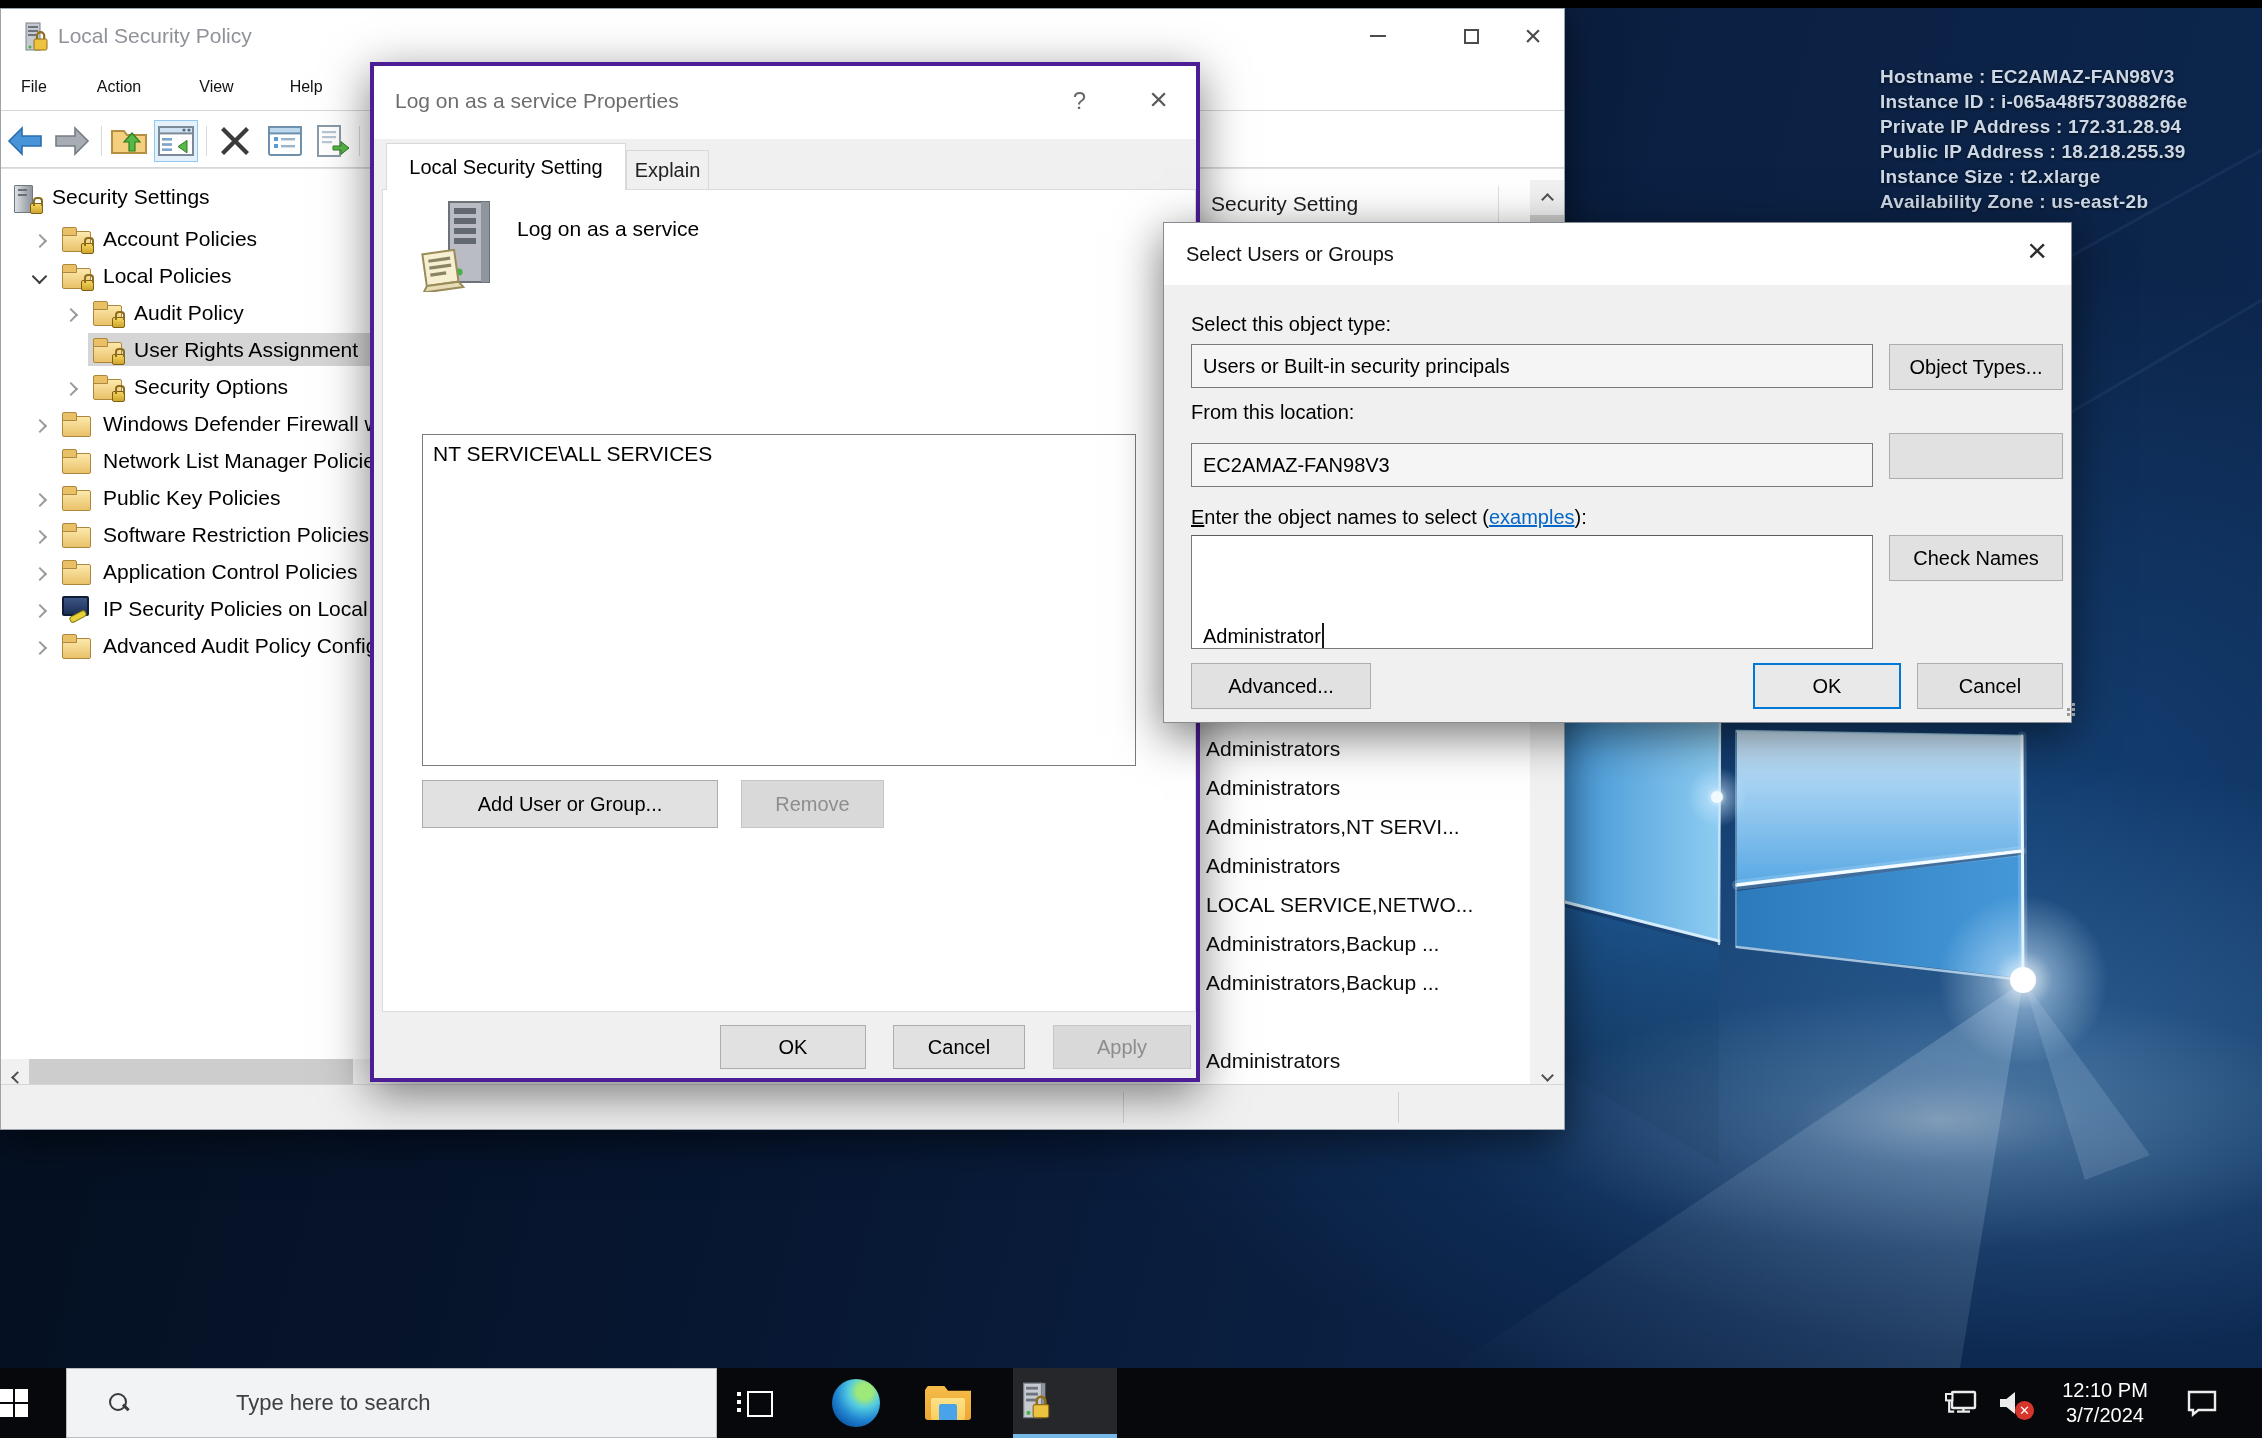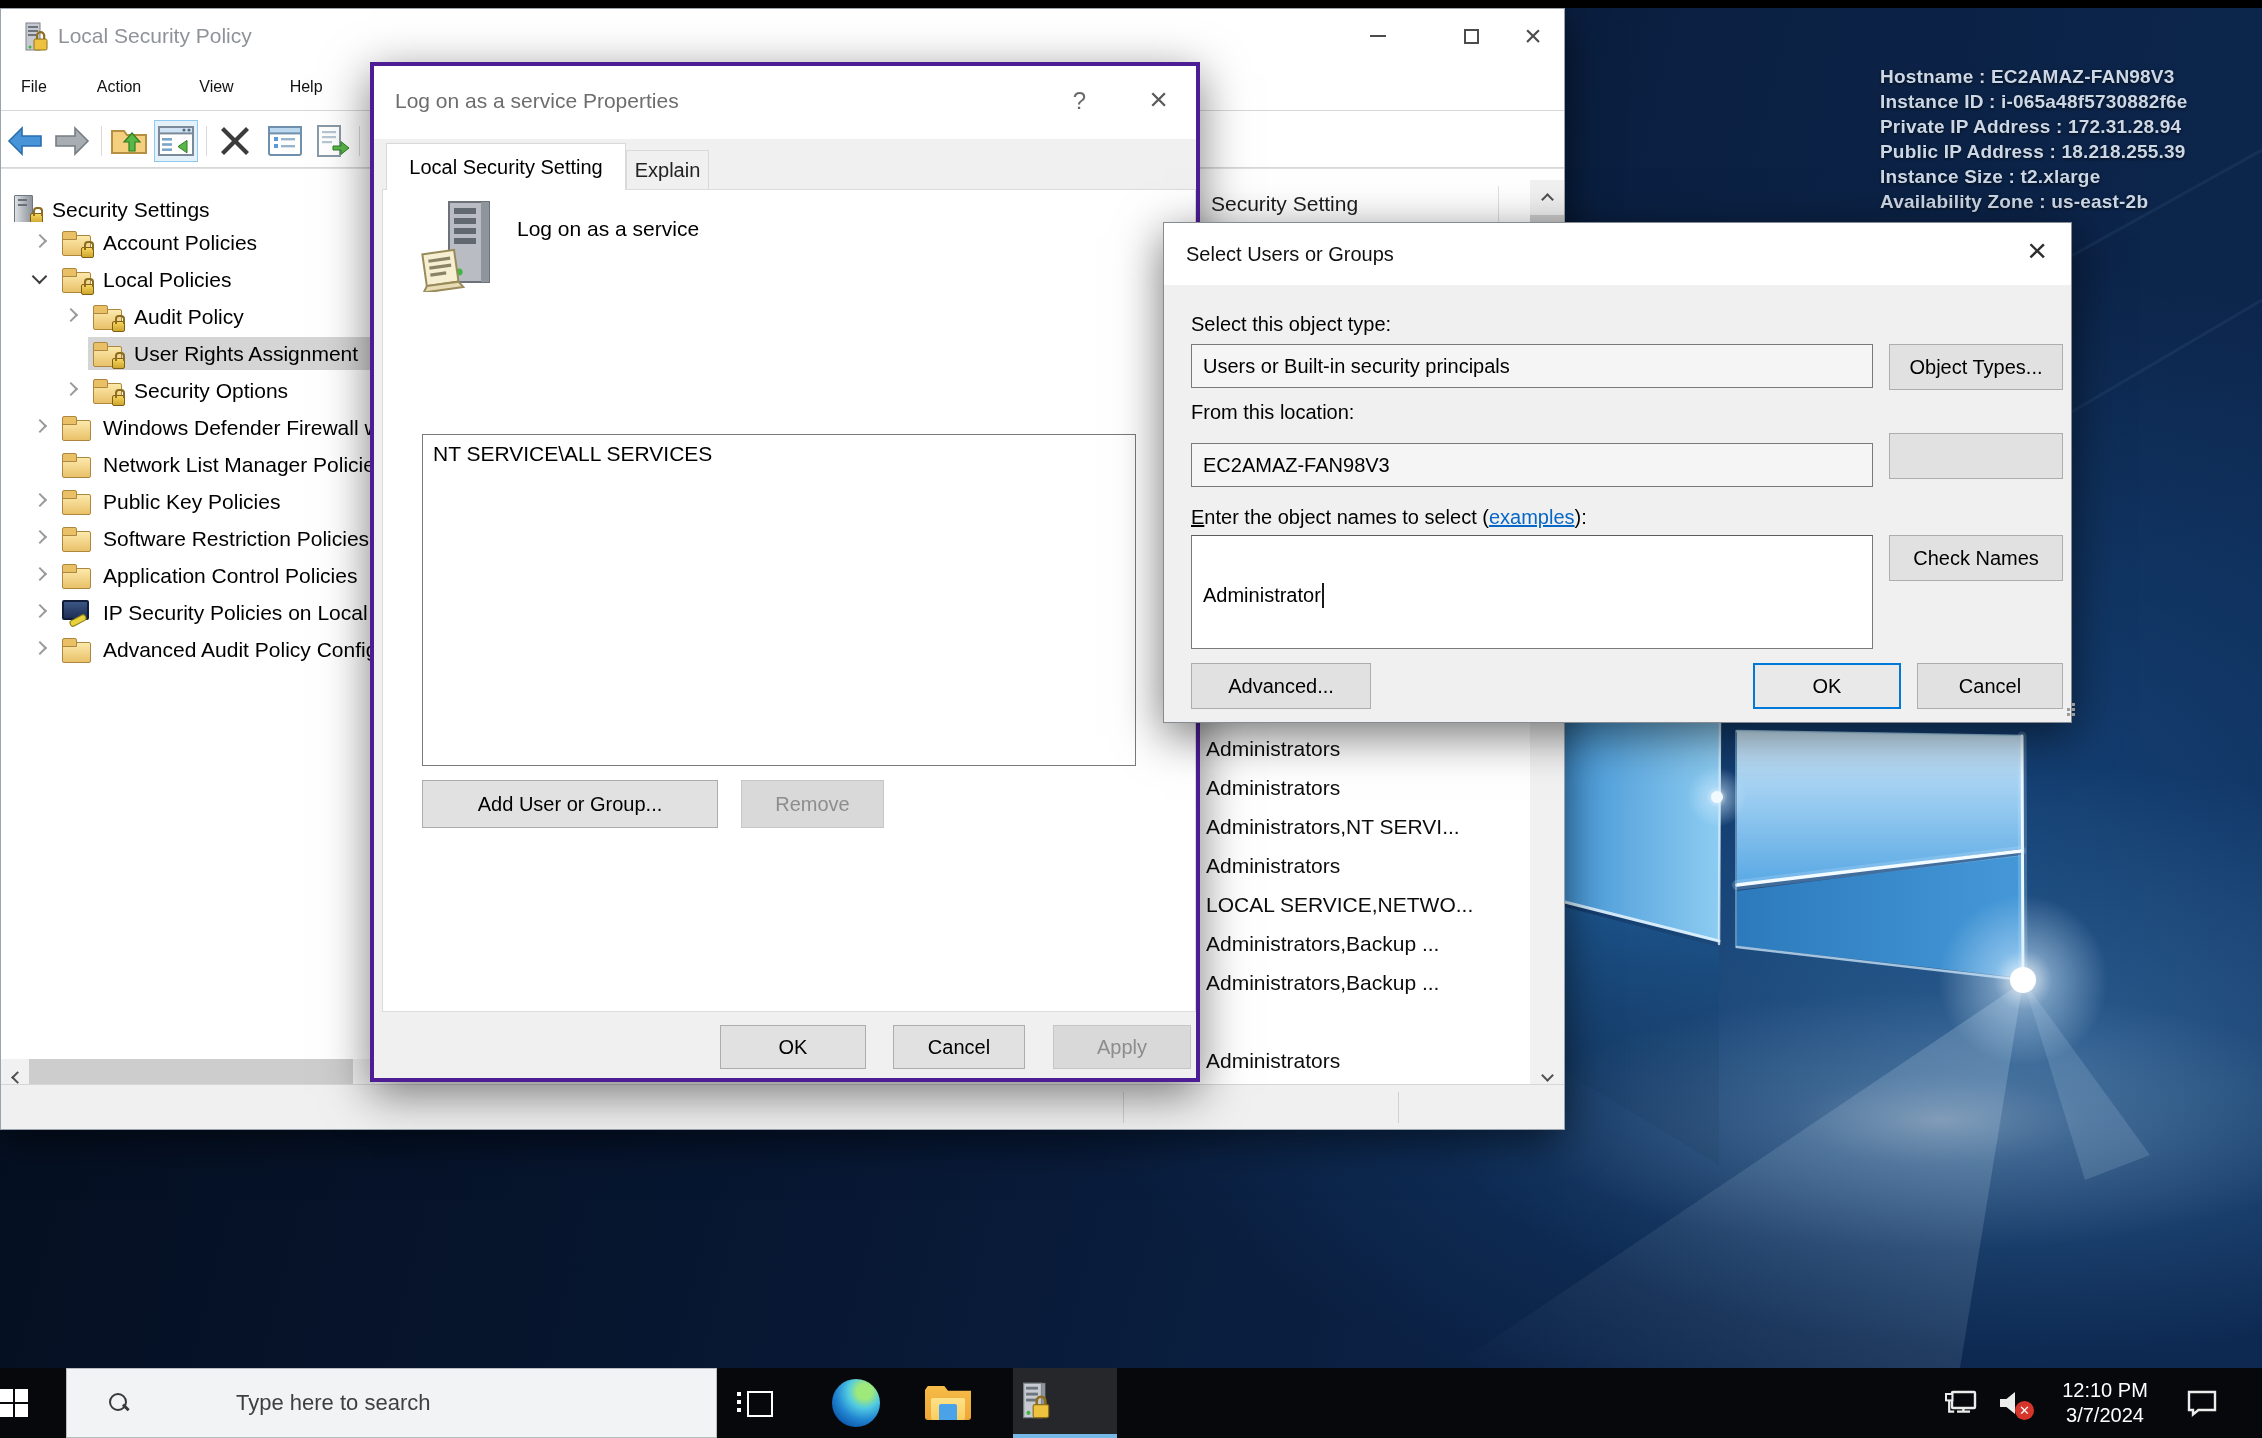--- a/index.html
+++ b/index.html
@@ -40,21 +40,21 @@
 #menubar{position:absolute;left:0;top:54px;width:100%;height:48px;background:#fff;border-bottom:1px solid #d7d7d7;display:flex;align-items:center}
 #menubar .mitem{font-size:16px;color:#111;padding:0 14px;height:100%;display:flex;align-items:center}
 #toolbar{position:absolute;left:0;top:103px;width:100%;height:56px;background:#fff;border-bottom:1px solid #d7d7d7}
 .tbtn{position:absolute;top:8px;width:44px;height:42px;display:flex;align-items:center;justify-content:center}
 .tbtn.hl{background:#e4f1fb;border:1px solid #90c8f0}
 .tsep{position:absolute;top:14px;width:1px;height:30px;background:#d9d9d9}
 #panes{position:absolute;left:0;top:159px;width:100%;height:926px;background:#fff;border-top:1px solid #e0e0e0}
 
 
 #tree{position:absolute;left:0;top:16px;width:392px}
-.trow{display:flex;align-items:flex-end;height:37px;font-size:21px;white-space:nowrap;overflow:hidden}
+.trow{display:flex;align-items:flex-start;height:37px;font-size:21px;white-space:nowrap;overflow:hidden}
 .chev{width:34px;height:37px;position:relative;flex:none}
 .chev.r::after{content:'';position:absolute;left:12px;top:14px;width:8px;height:8px;
  border-right:2px solid #9a9a9a;border-bottom:2px solid #9a9a9a;transform:rotate(-45deg)}
 .chev.d::after{content:'';position:absolute;left:11px;top:12px;width:9px;height:9px;
  border-right:2.5px solid #3e3e3e;border-bottom:2.5px solid #3e3e3e;transform:rotate(45deg)}
 .ti0{padding-left:8px}.ti1{padding-left:22px}.ti2{padding-left:53px}
 .tbody{display:flex;align-items:center;flex:1;height:33px;padding-left:3px}
 .trow.sel .tbody{background:#d5d5d5}
 .ticon{width:34px;height:27px;position:relative;flex:none;margin-right:9px}
 .ticon.folder::before{content:'';position:absolute;left:2px;top:6px;width:27px;height:19px;
@@ -524,21 +524,21 @@
   </div>
   <div class="btn" style="left:725px;top:121px;width:174px;height:46px">Object Types...</div>
 
   <span class="lbl" style="left:27px;top:178px">From this location:</span>
   <div class="fld" style="left:27px;top:220px;width:682px;height:44px">
     <span>EC2AMAZ-FAN98V3</span>
   </div>
   <div class="btn" style="left:725px;top:210px;width:174px;height:46px"></div>
 
   <span class="lbl" style="left:27px;top:283px"><u>E</u><span>nter the object names to select (</span><a href="#">examples</a><span>):</span></span>
-  <div class="fld" style="left:27px;top:312px;width:682px;height:114px;background:#fff;align-items:center;padding-top:7px;border-top-color:#5c5c5c">
+  <div class="fld" style="left:27px;top:312px;width:682px;height:114px;background:#fff;align-items:flex-end;padding-top:7px;border-top-color:#5c5c5c">
     <span>Administrator</span>
       <span class="caret"></span>
   </div>
   <div class="btn" style="left:725px;top:312px;width:174px;height:46px">Check Names</div>
 
   <div class="btn" style="left:27px;top:440px;width:180px;height:46px">Advanced...</div>
   <div class="btn default" style="left:589px;top:440px;width:148px;height:46px">OK</div>
   <div class="btn" style="left:753px;top:440px;width:146px;height:46px">Cancel</div>
   <span class="grip"></span>
 </div>

